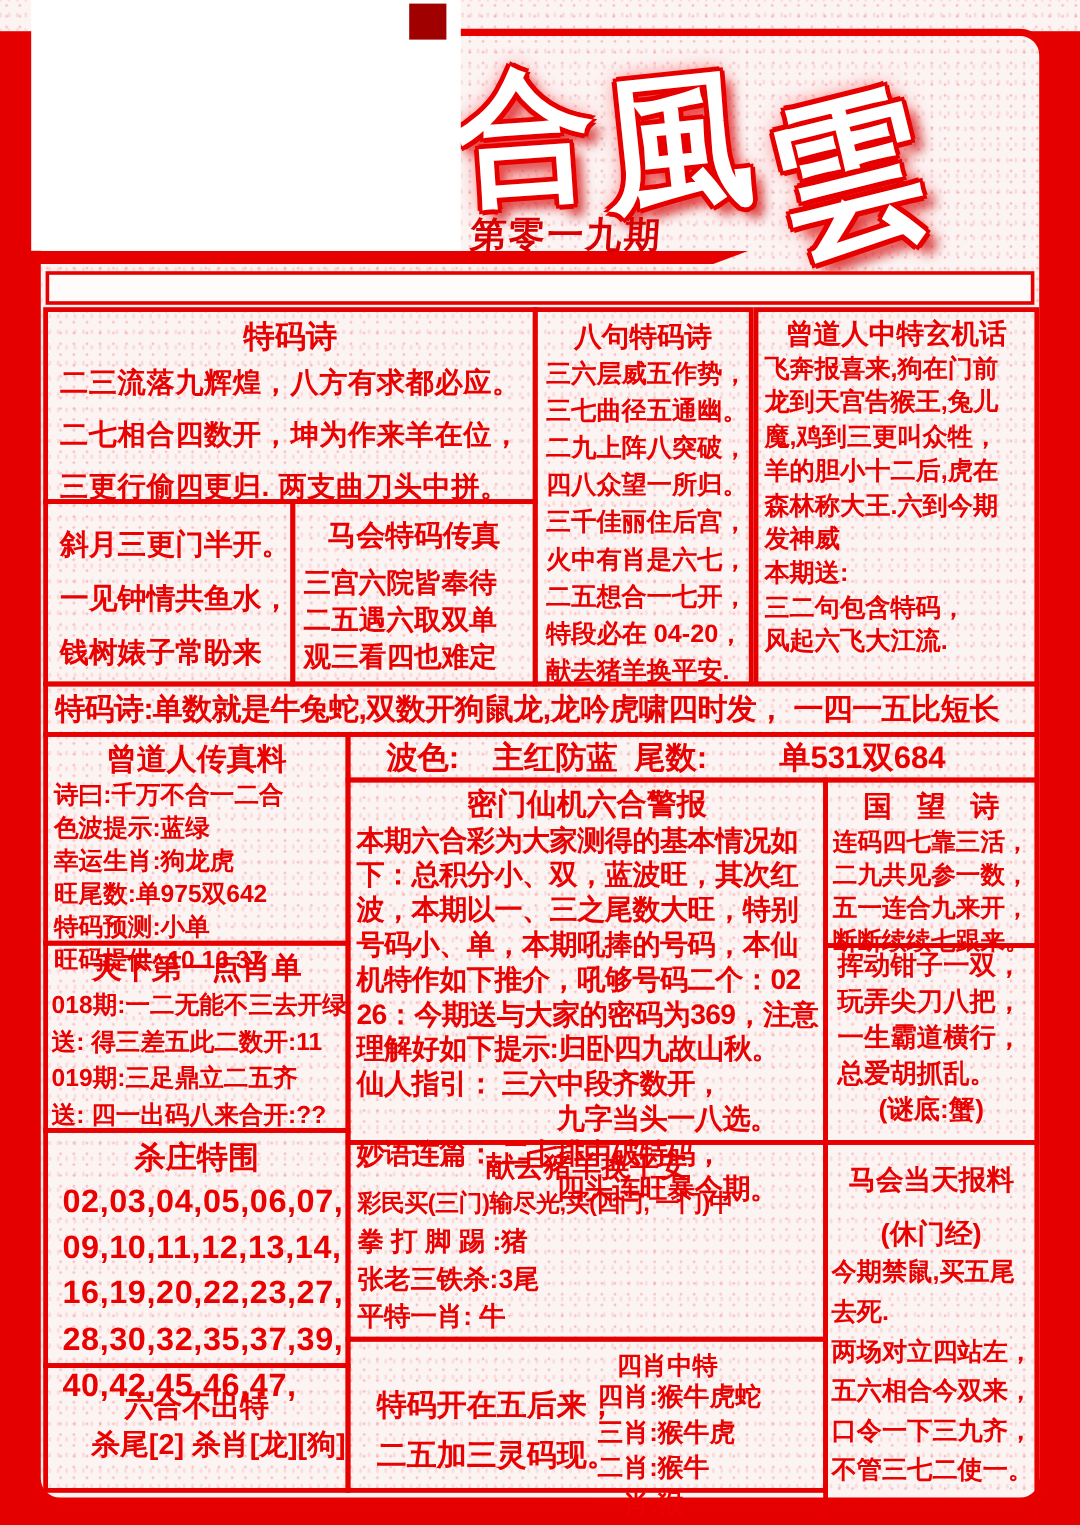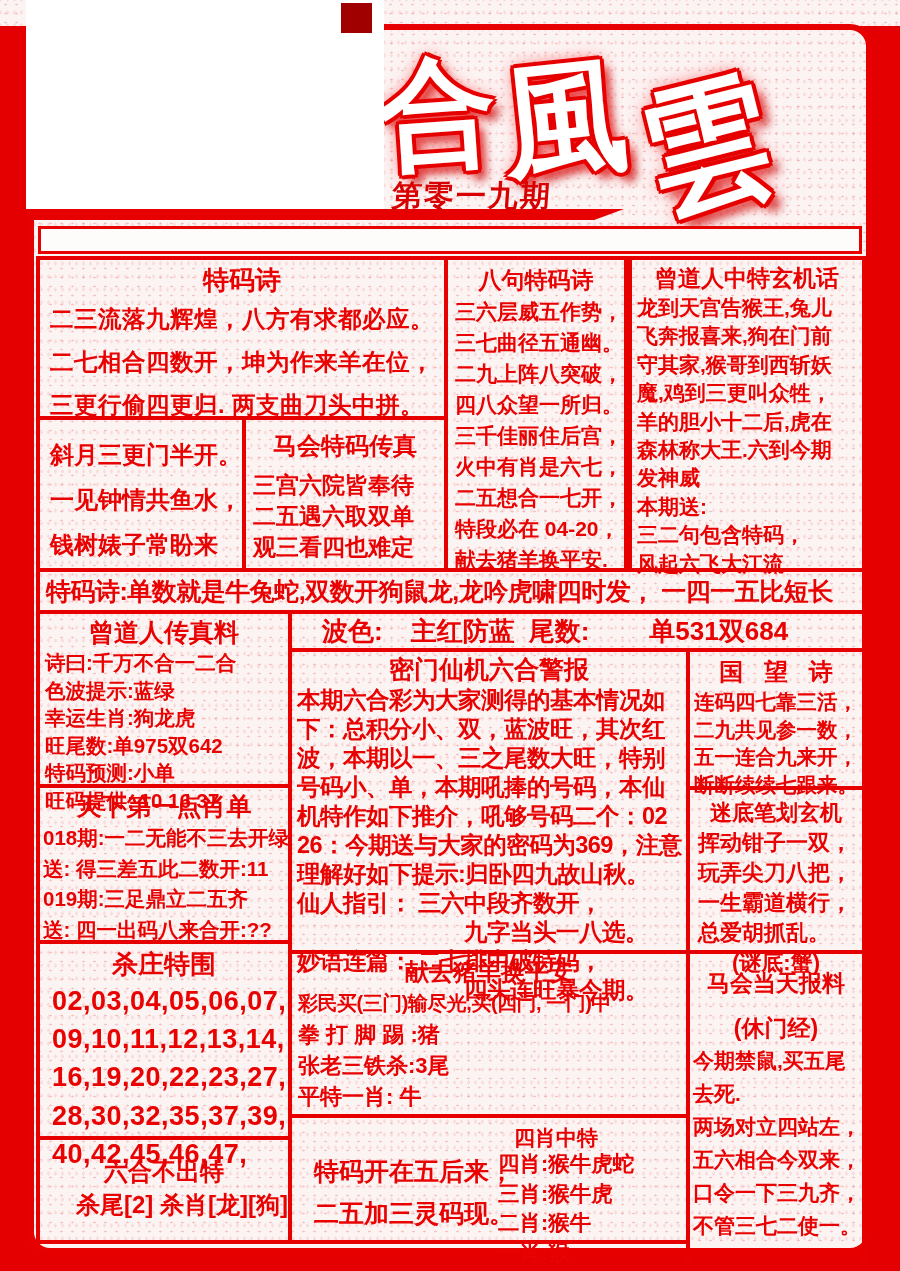--- a/index.html
+++ b/index.html
@@ -152,23 +152,22 @@
   <div class="ln">四八众望一所归。</div>
   <div class="ln">三千佳丽住后宫，</div>
   <div class="ln">火中有肖是六七，</div>
   <div class="ln">二五想合一七开，</div>
   <div class="ln">特段必在 04-20，</div>
   <div class="ln">献去猪羊换平安.</div>
 </div>
 
 <div class="box" id="boxA3">
   <div class="t">曾道人中特玄机话</div>
+  <div class="ln">飞奔报喜来,狗在门前</div>
   <div class="ln">龙到天宫告猴王,兔儿</div>
-  <div class="ln">飞奔报喜来,狗在门前</div>
-  <div class="ln">守其家,猴哥到西斩妖</div>
   <div class="ln">魔,鸡到三更叫众牲，</div>
   <div class="ln">羊的胆小十二后,虎在</div>
   <div class="ln">森林称大王.六到今期</div>
   <div class="ln">发神威</div>
   <div class="ln">本期送:</div>
   <div class="ln">三二句包含特码，</div>
   <div class="ln">风起六飞大江流.</div>
 </div>
 
 <div class="box" id="boxB1">
@@ -268,21 +267,20 @@
 
 <div class="box" id="boxR1">
   <div class="t">国 望 诗</div>
   <div class="ln">连码四七靠三活，</div>
   <div class="ln">二九共见参一数，</div>
   <div class="ln">五一连合九来开，</div>
   <div class="ln">断断续续七跟来。</div>
 </div>
 
 <div class="box" id="boxR2">
-  <div class="t">迷底笔划玄机</div>
   <div class="ln">挥动钳子一双，</div>
   <div class="ln">玩弄尖刀八把，</div>
   <div class="ln">一生霸道横行，</div>
   <div class="ln">总爱胡抓乱。</div>
   <div class="ln ctr">(谜底:蟹)</div>
 </div>
 
 <div class="box" id="boxR3">
   <div class="t">马会当天报料</div>
   <div class="t sub">(休门经)</div>

